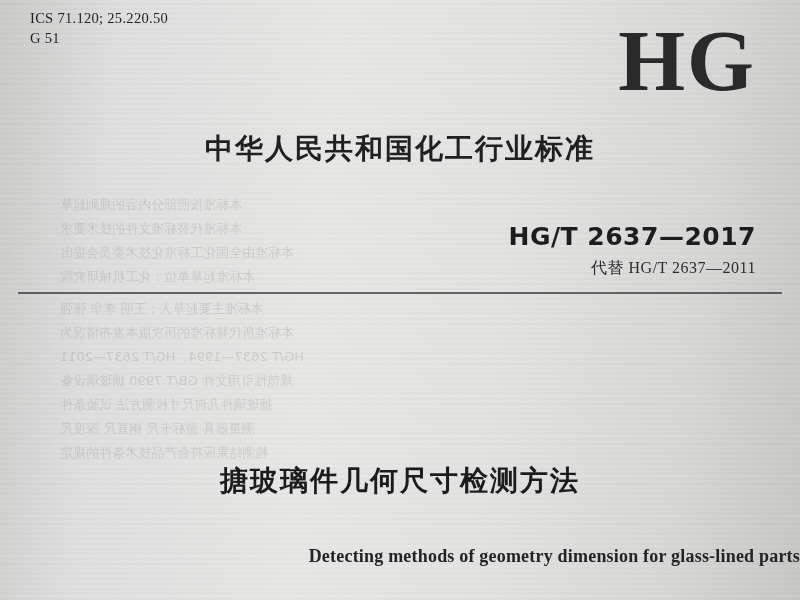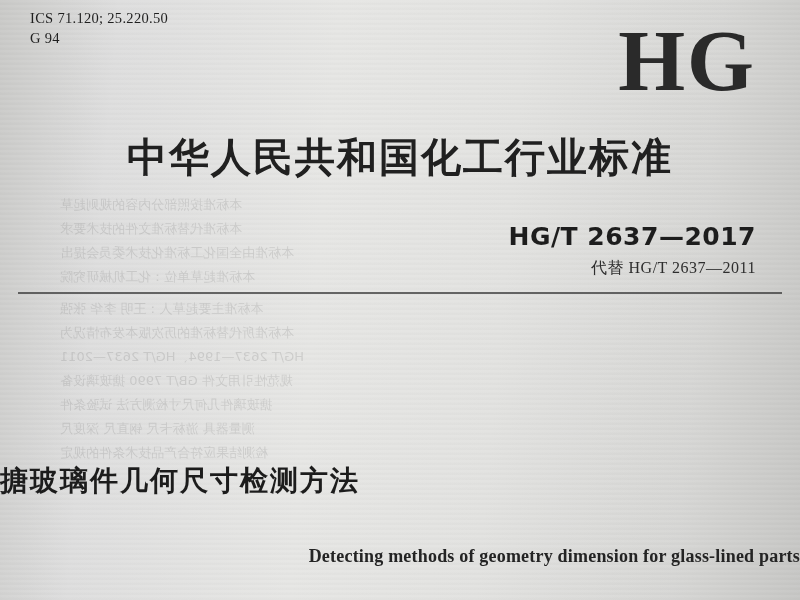--- a/index.html
+++ b/index.html
@@ -63,21 +63,21 @@
 
   
   .cn-title {
     position: absolute;
     left: 0;
     right: 0;
     top: 130px;
     text-align: center;
     font-family: "DejaVu Sans", sans-serif;
     font-weight: bold;
-    font-size: 40px;
+    font-size: 28px;
     letter-spacing: 2px;
     color: #202020;
     z-index: 4;
   }
 
   
   .std-no {
     position: absolute;
     right: 44px;
     top: 222px;
@@ -111,20 +111,21 @@
     opacity: 0.75;
     z-index: 4;
   }
 
   
   .doc-title-cn {
     position: absolute;
     left: 0;
     right: 0;
     top: 462px;
+    text-align: center;
     font-family: Liberation Sans, sans-serif;
     font-weight: bold;
     font-size: 28px;
     letter-spacing: 2px;
     color: #1c1c1c;
     z-index: 4;
   }
   .doc-title-en {
     position: absolute;
     left: 0;
@@ -174,21 +175,21 @@
     <div class="ghost-line" style="left:60px; top:324px;">本标准所代替标准的历次版本发布情况为</div>
     <div class="ghost-line" style="left:60px; top:348px;">HG/T 2637—1994、HG/T 2637—2011</div>
     <div class="ghost-line" style="left:60px; top:372px;">规范性引用文件 GB/T 7990 搪玻璃设备</div>
     <div class="ghost-line" style="left:60px; top:396px;">搪玻璃件几何尺寸检测方法 试验条件</div>
     <div class="ghost-line" style="left:60px; top:420px;">测量器具 游标卡尺 钢直尺 深度尺</div>
     <div class="ghost-line" style="left:60px; top:444px;">检测结果应符合产品技术条件的规定</div>
   </div>
 
   <div class="ics-block">
     <div>ICS 71.120; 25.220.50</div>
-    <div>G 94</div>
+    <div>G 51</div>
   </div>
 
   <div class="hg-mark">HG</div>
 
   <div class="cn-title">中华人民共和国化工行业标准</div>
 
   <div class="std-no">
     <div class="main">HG/T 2637—2017</div>
     <div class="replaces">代替 HG/T 2637—2011</div>
   </div>

